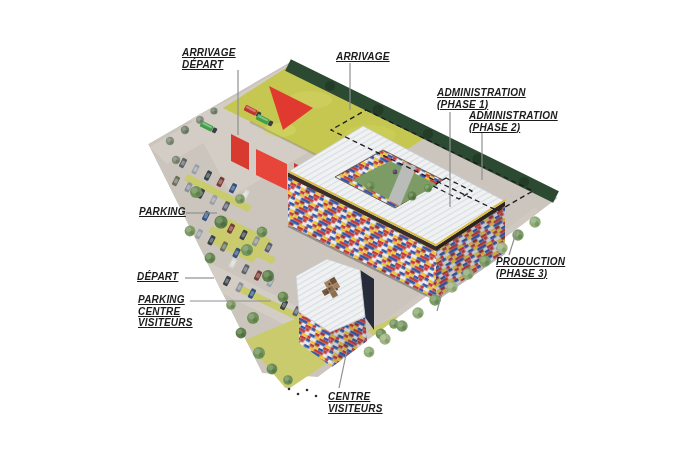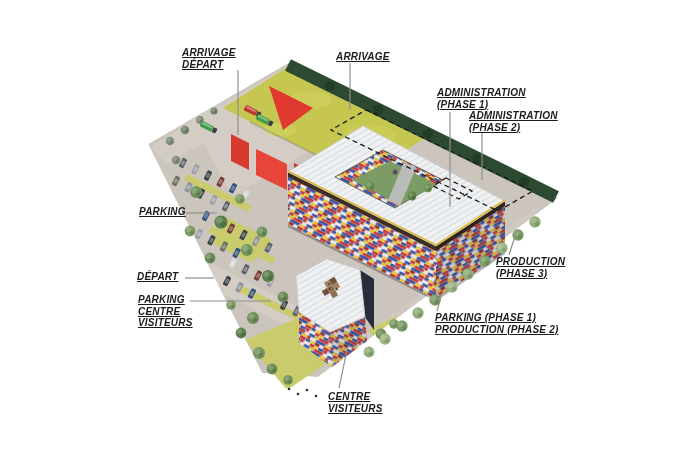--- a/index.html
+++ b/index.html
@@ -264,16 +264,14 @@
 (PHASE 2)</div>
 <div class="label" style="left:139px;top:206px">PARKING</div>
 <div class="label" style="left:137px;top:271px">DÉPART</div>
 <div class="label" style="left:138px;top:294px">PARKING
 CENTRE
 VISITEURS</div>
 <div class="label" style="left:328px;top:391px">CENTRE
 VISITEURS</div>
 <div class="label" style="left:496px;top:256px">PRODUCTION
 (PHASE 3)</div>
-<div class="label" style="left:435px;top:312px">PARKING (PHASE 1)
-PRODUCTION (PHASE 2)</div>
 
 </div>
 
 </body></html>

